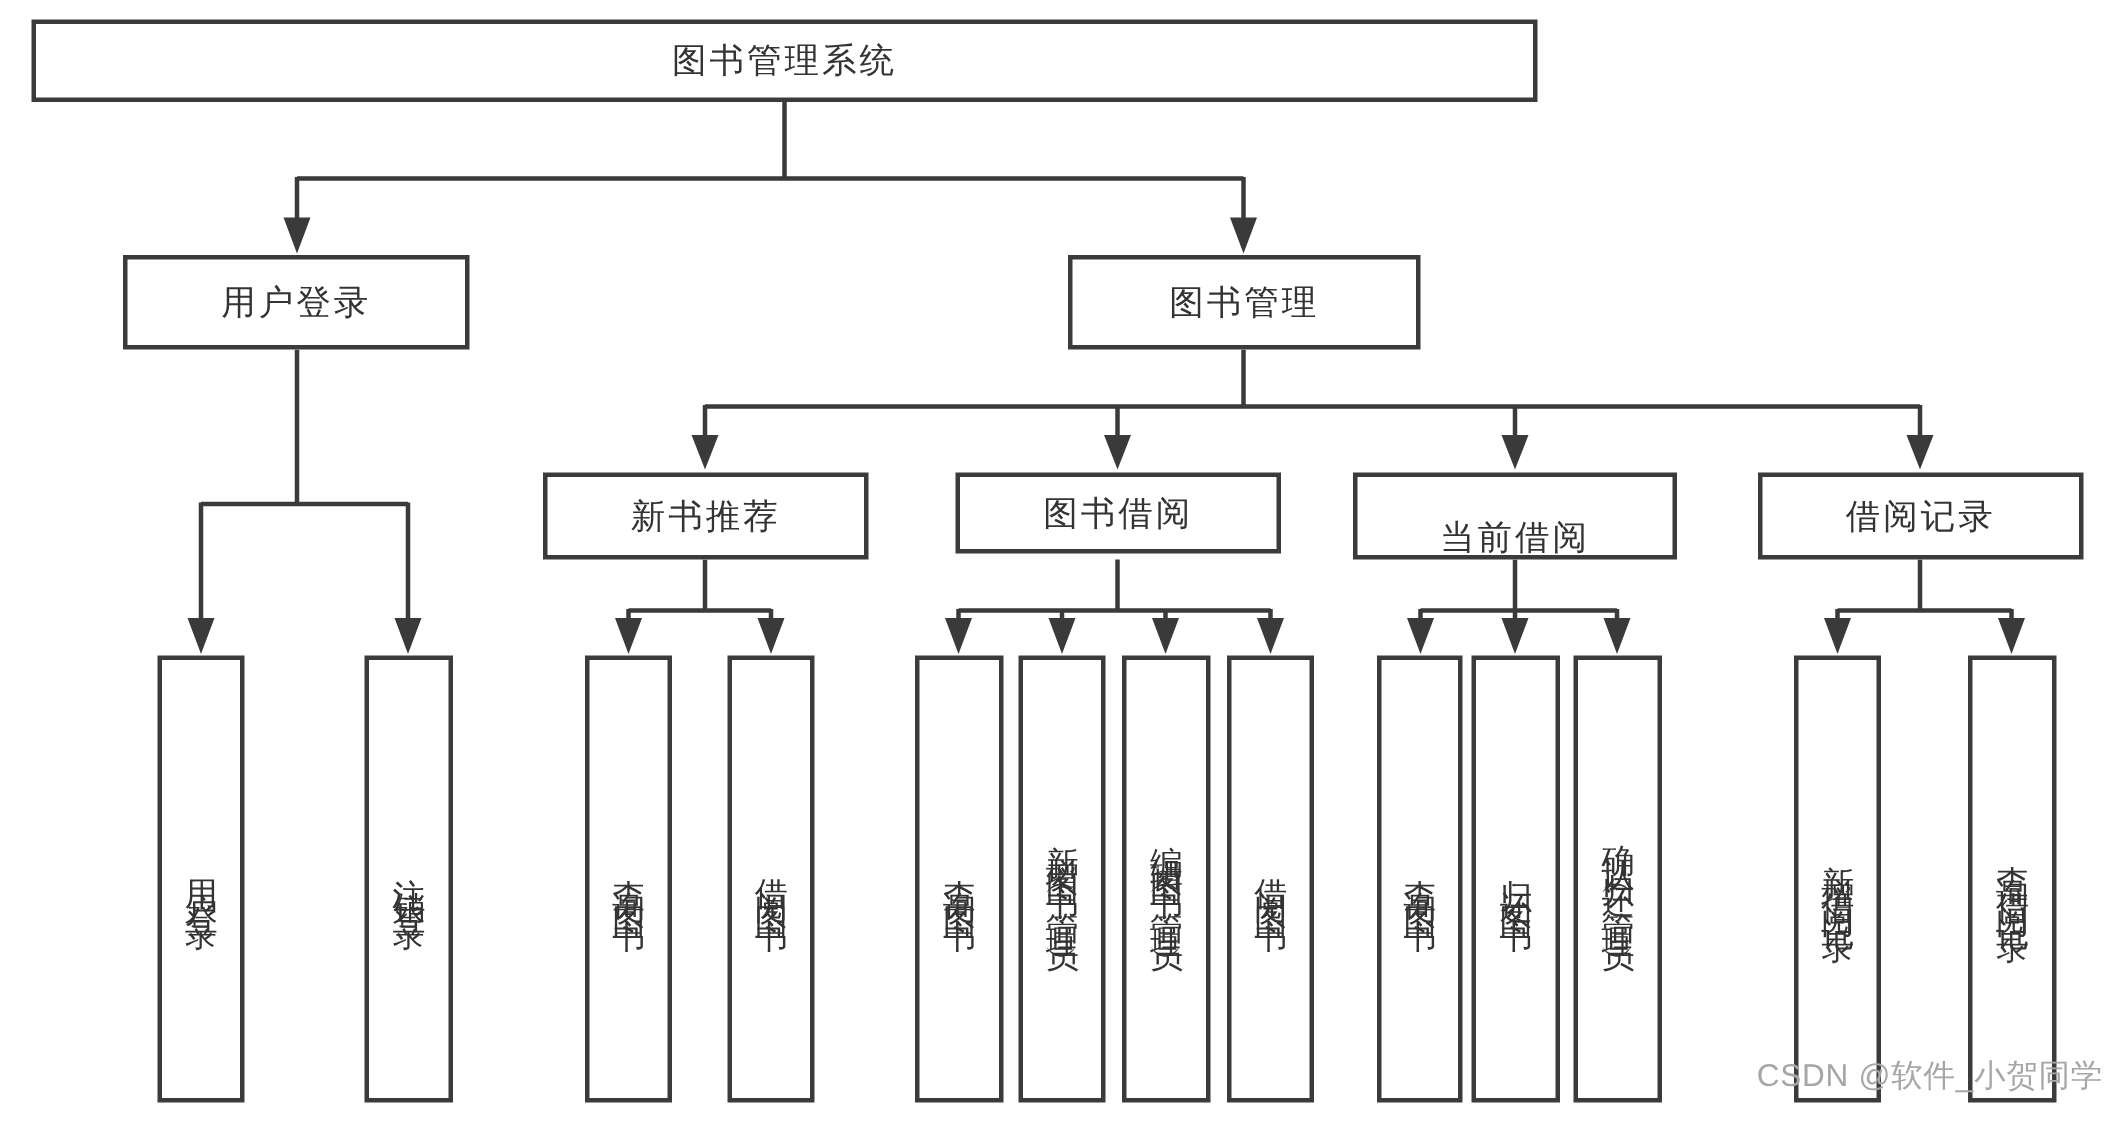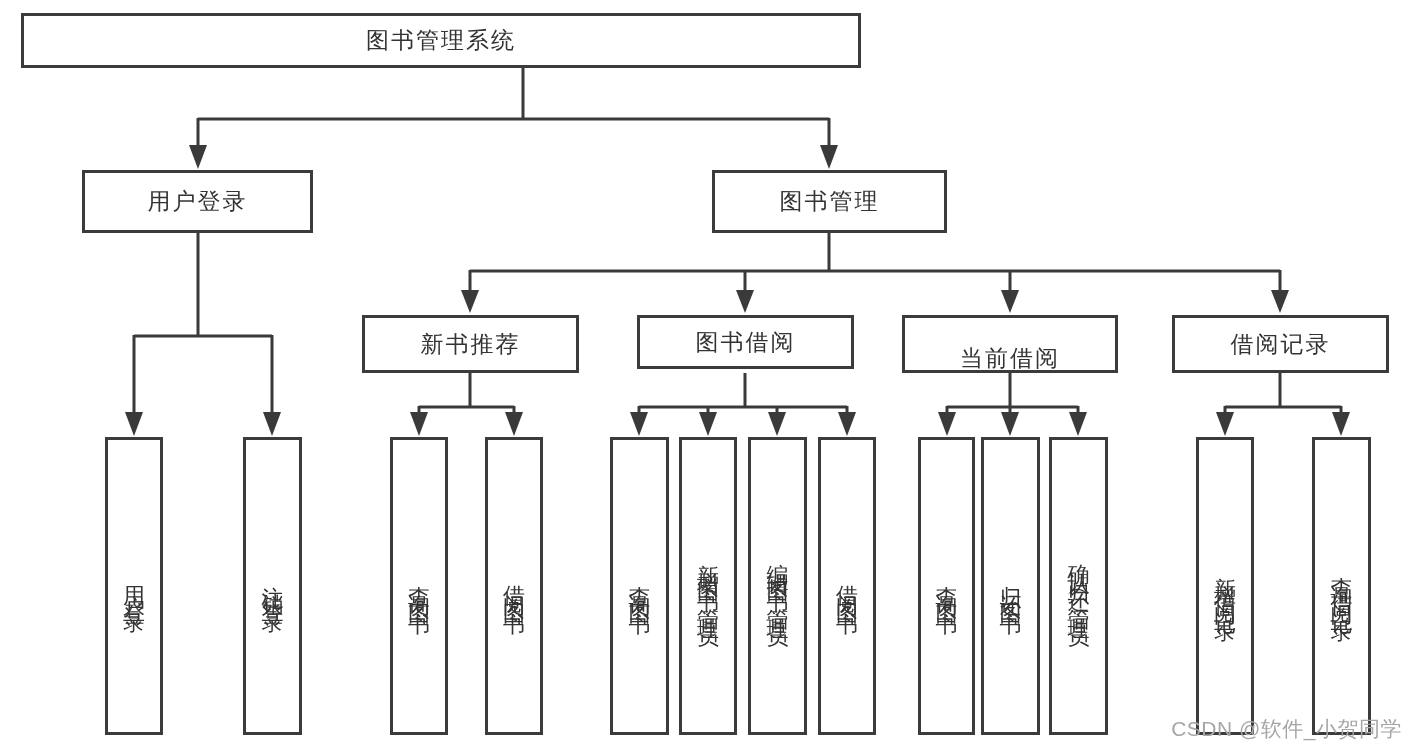--- a/index.html
+++ b/index.html
@@ -44,30 +44,30 @@
     writing-mode: vertical-rl;
     text-orientation: mixed;
     font-size: 22px;
     letter-spacing: 9px;
     line-height: 1.1;
     white-space: nowrap;
   }
   .watermark {
     position: absolute;
     right: 3px;
-    bottom: 4px;
+    bottom: 16px;
     font-size: 21px;
     color: #a6a6a6;
     letter-spacing: 0.5px;
     z-index: 3;
     white-space: nowrap;
     margin-left: 31px;
   }
   
-  #root-box   { left: 21px;   top: 13px;  width: 840px; height: 55px; }
+  #root-box   { left: 21px;   top: 13px;  width: 1004px; height: 55px; }
   #l1-0       { left: 82px;   top: 170px; width: 231px;  height: 63px; }
   #l1-1       { left: 712px;  top: 170px; width: 235px;  height: 63px; }
   #l2-0       { left: 362px;  top: 315px; width: 217px;  height: 58px; }
   #l2-1       { left: 637px;  top: 315px; width: 217px;  height: 54px; }
   #l2-2       { left: 902px;  top: 315px; width: 216px;  height: 58px; align-items: flex-end; }
   #l2-3       { left: 1172px; top: 315px; width: 217px;  height: 58px; }
   .leaf       { top: 437px; height: 298px; }
   #leaf-0  { left: 105px;  width: 58px; }
   #leaf-1  { left: 243px;  width: 59px; }
   #leaf-2  { left: 390px;  width: 58px; }

